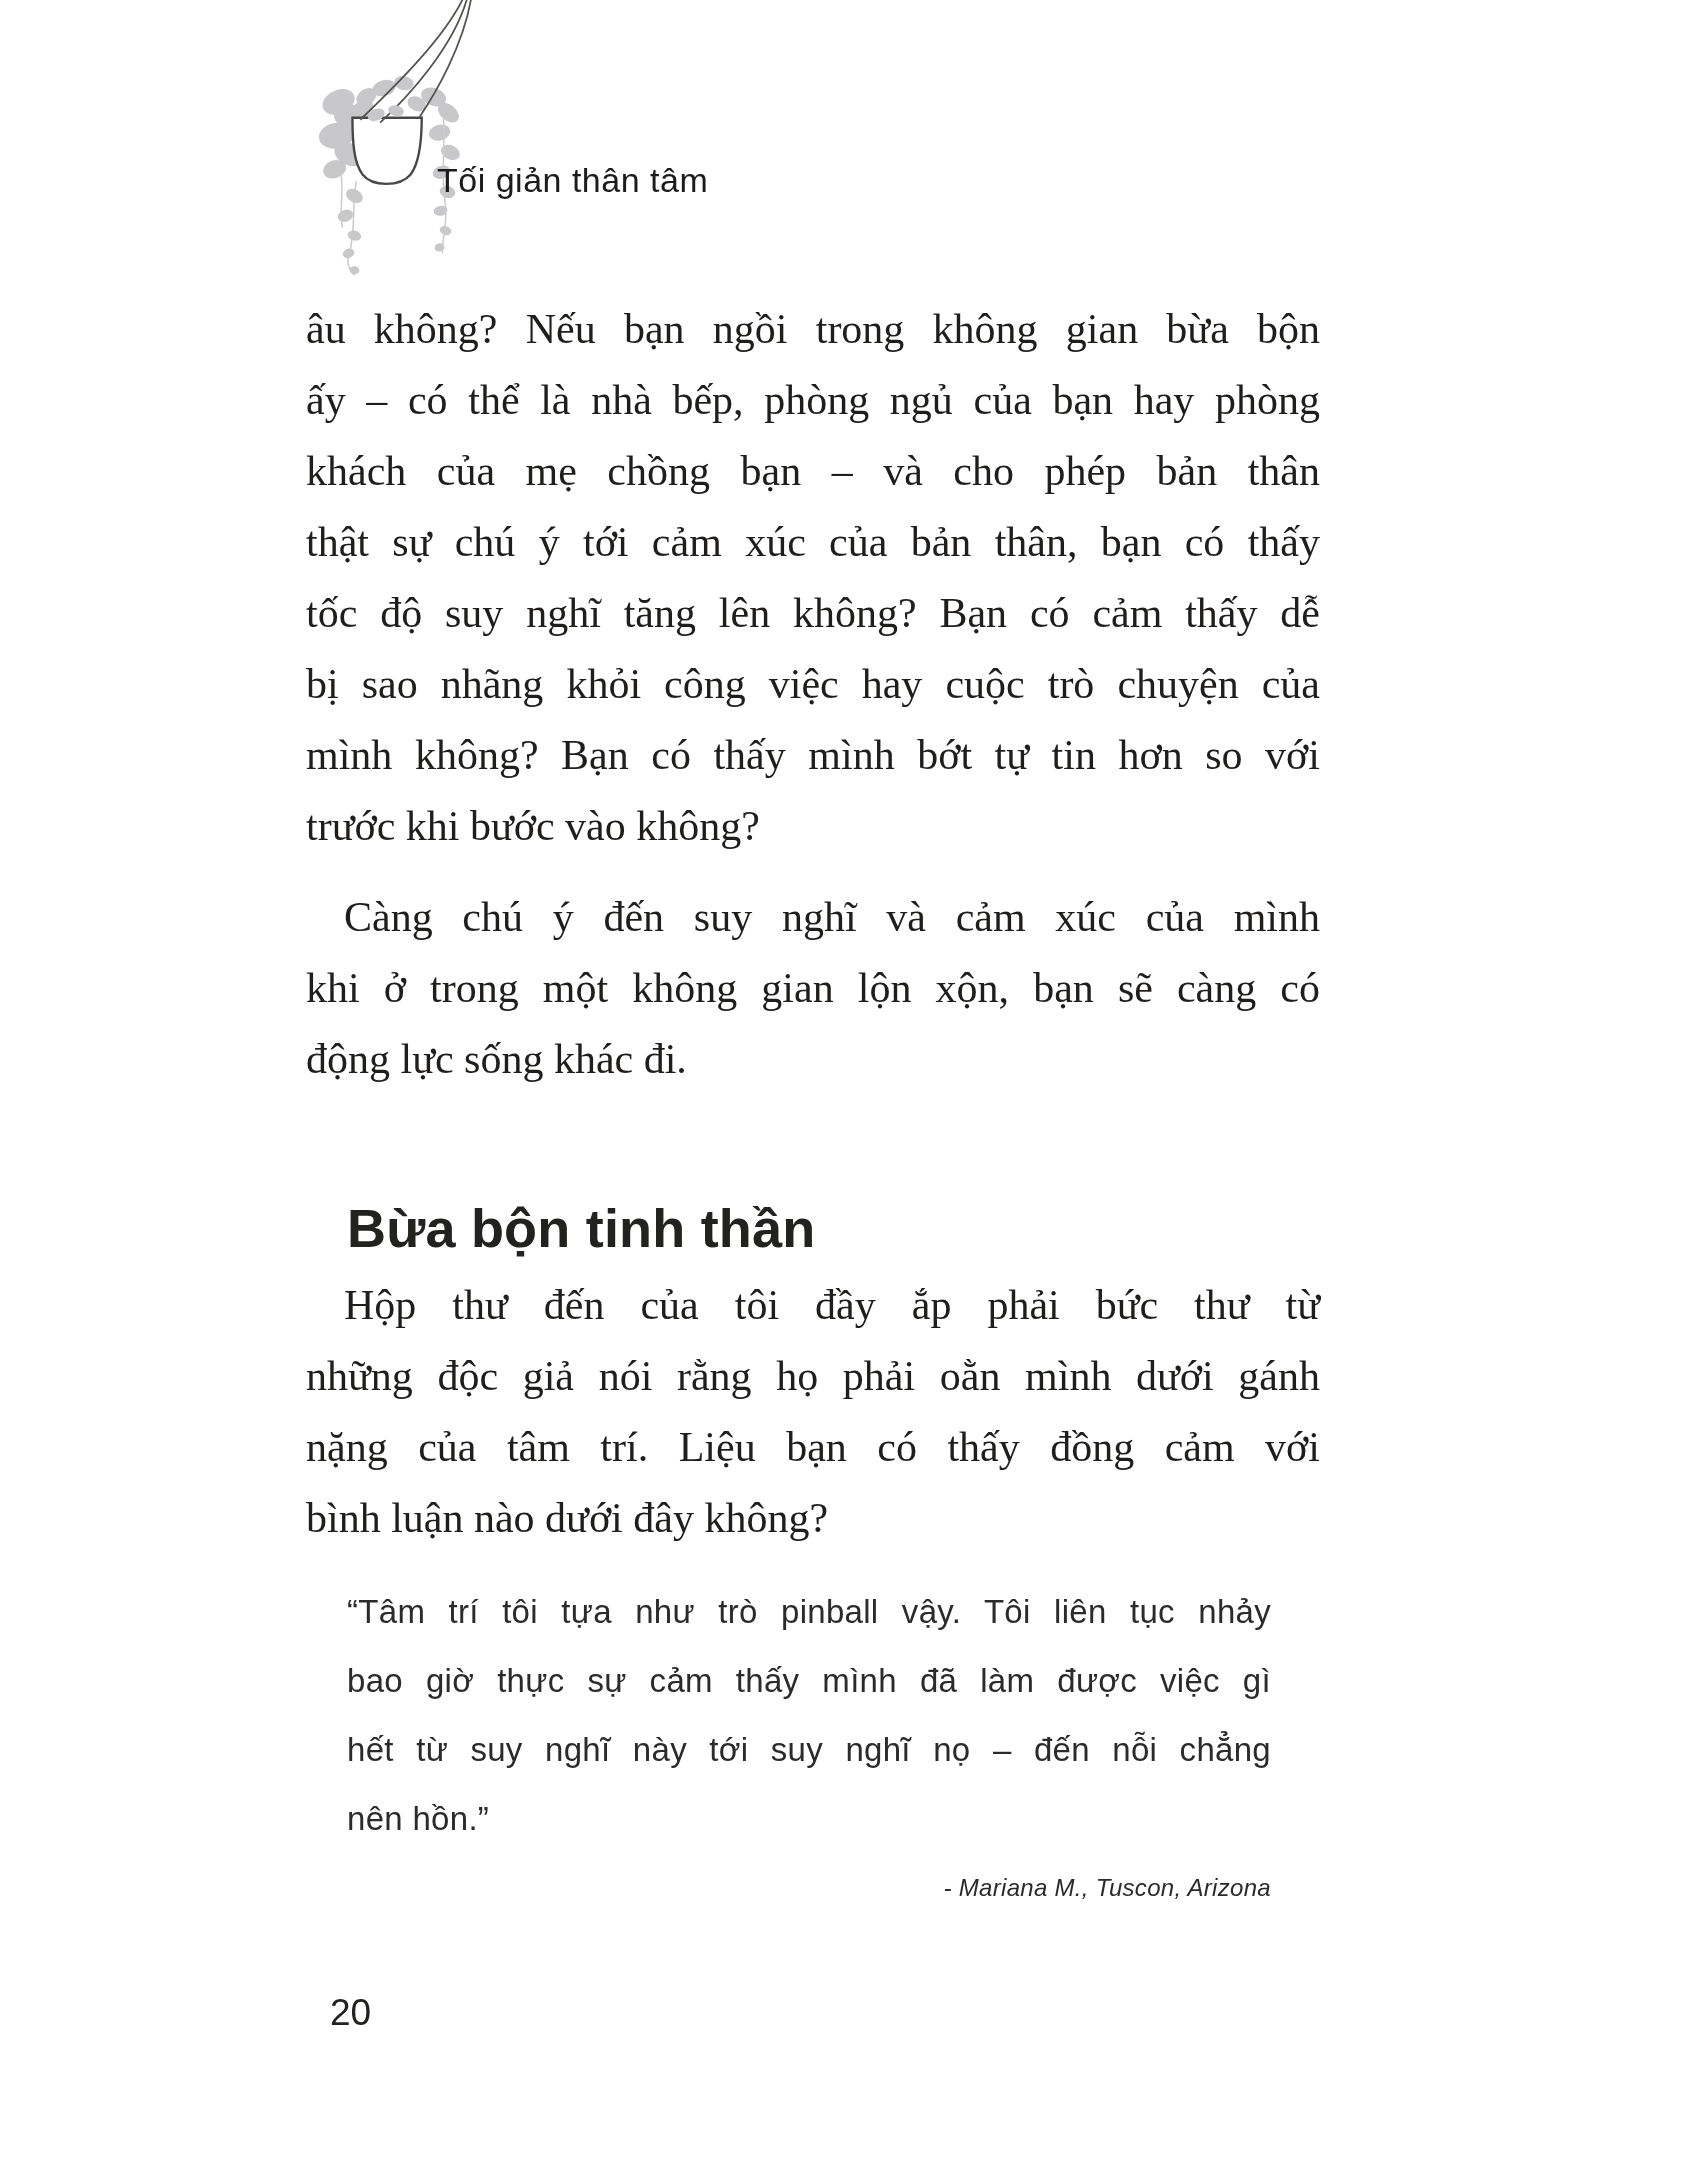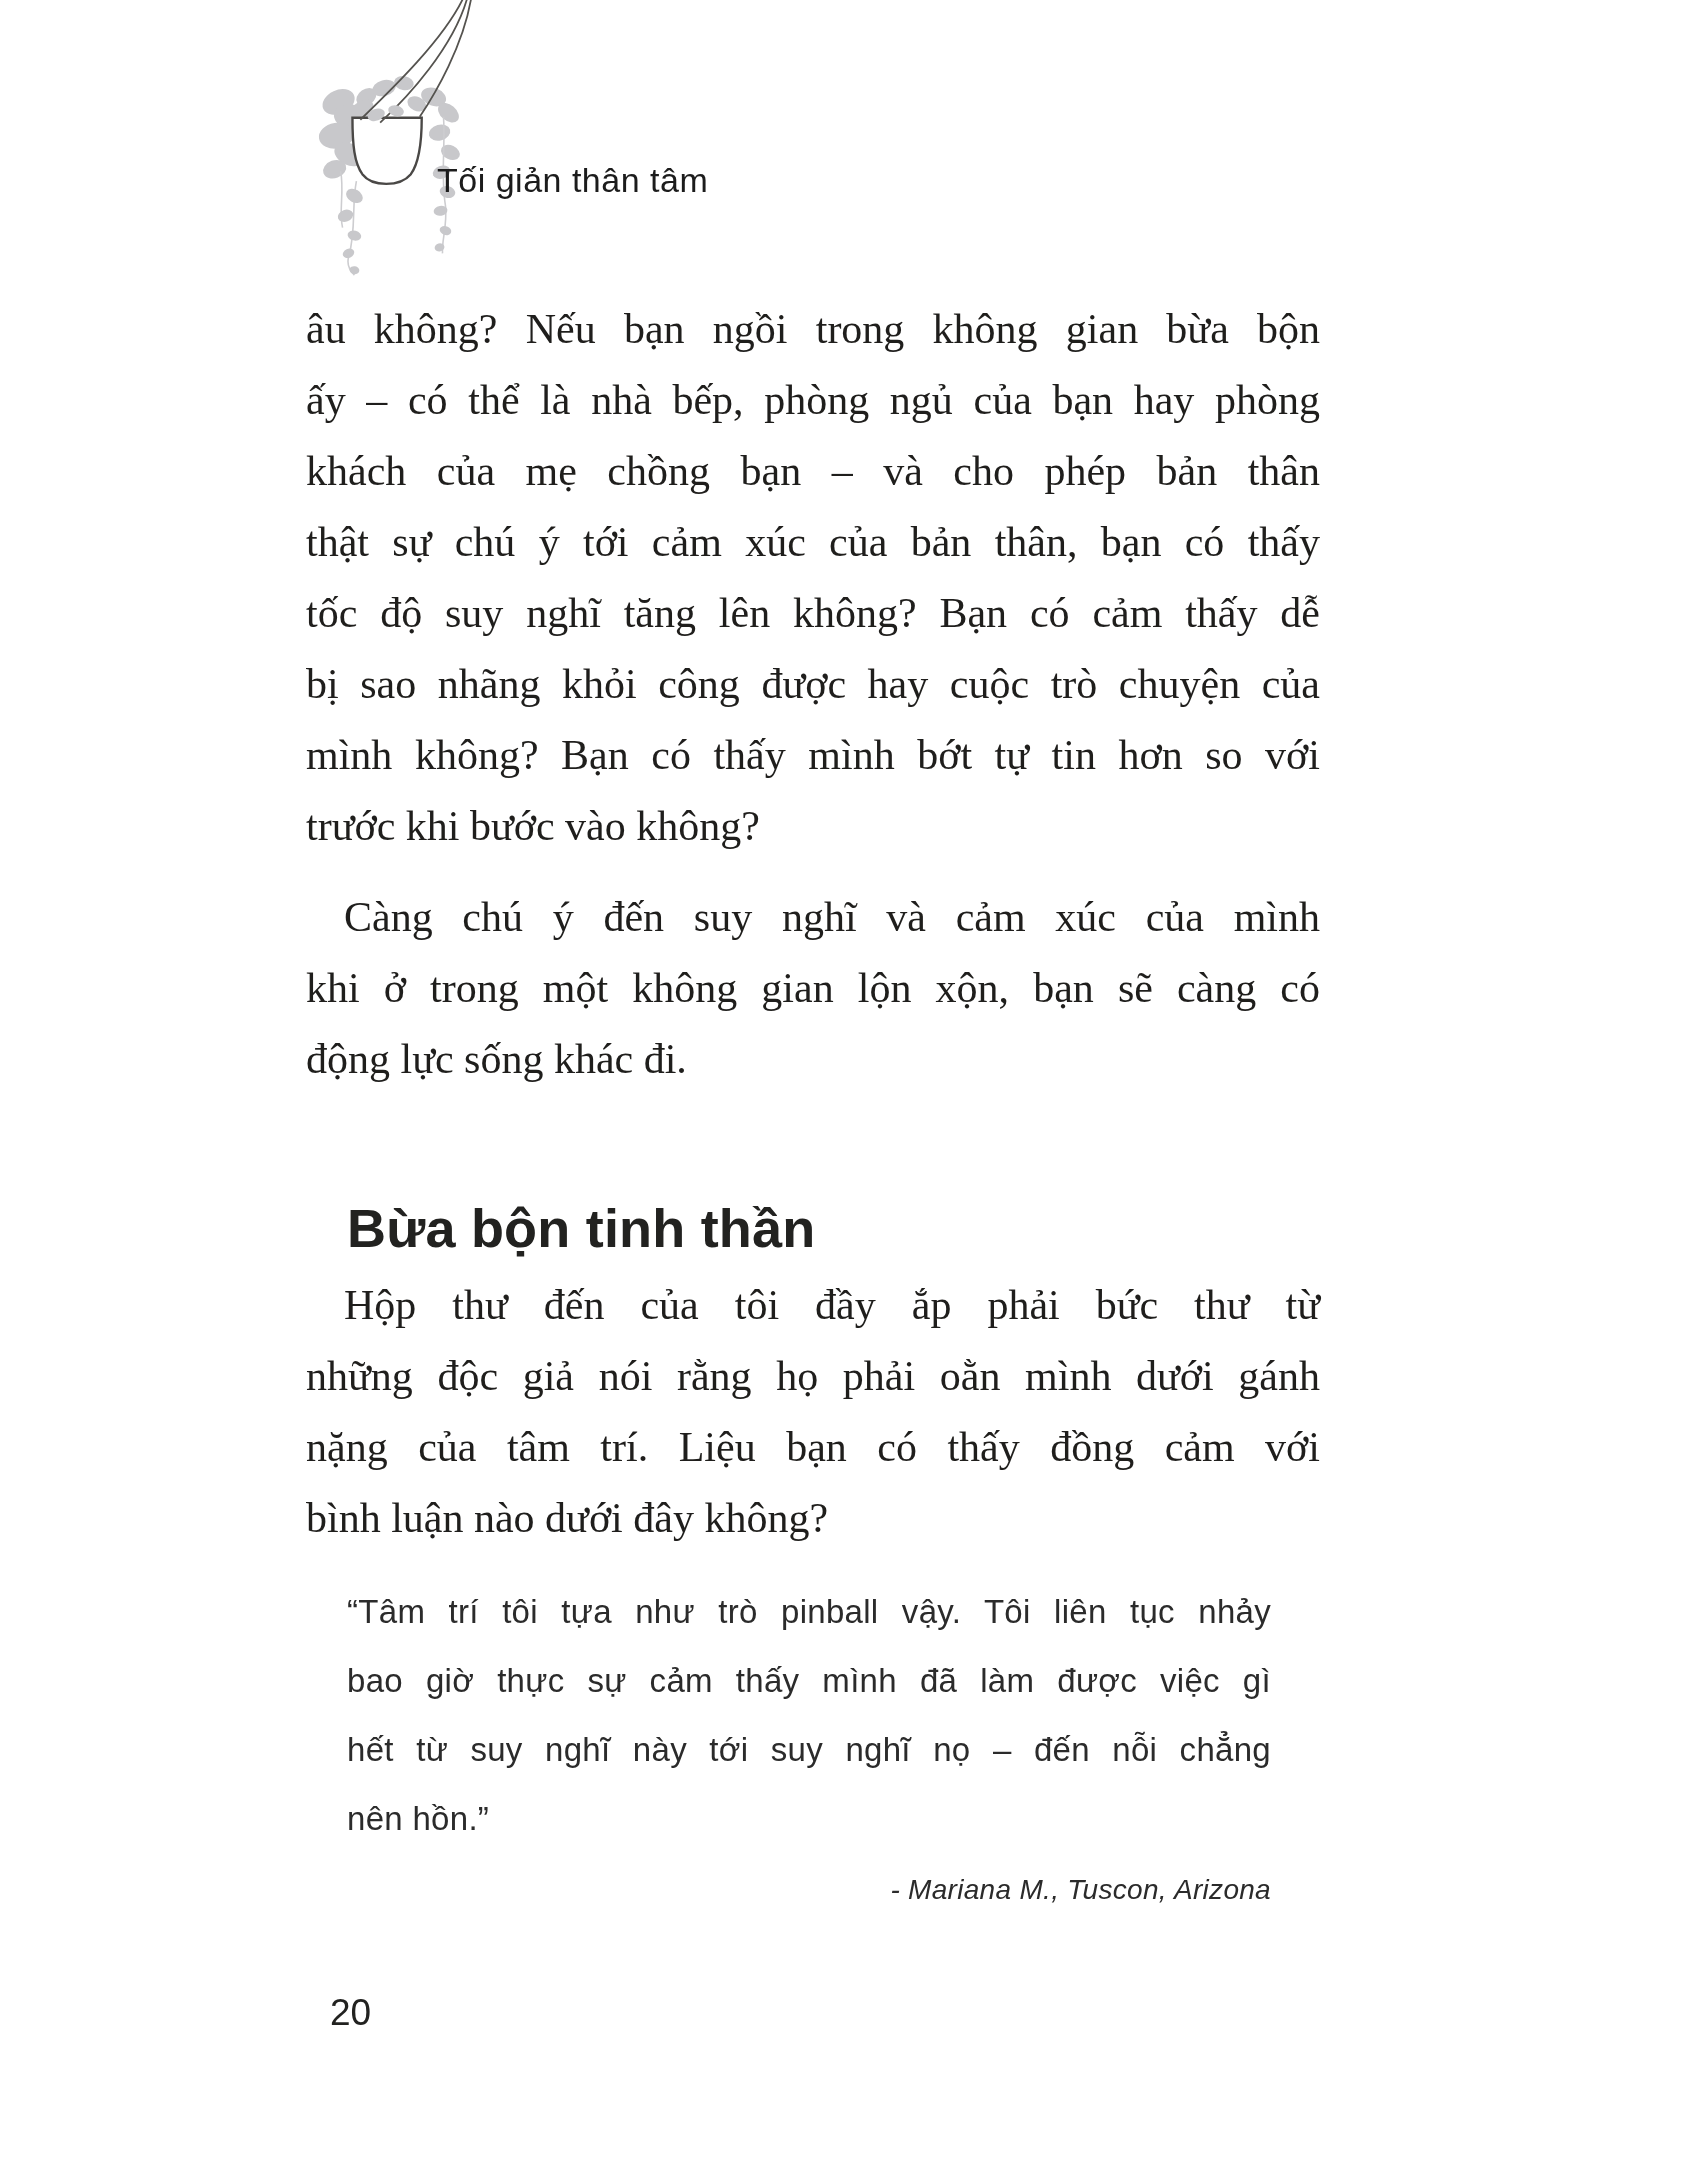--- a/index.html
+++ b/index.html
@@ -76,21 +76,21 @@
   }
   .qline.last { text-align: left; text-align-last: left; }
   .attribution {
     position: absolute;
     left: 347px;
     top: 1874px;
     width: 924px;
     text-align: right;
     font-family: "Liberation Sans", sans-serif;
     font-style: italic;
-    font-size: 28px;
+    font-size: 24px;
     color: #2b2b2b;
     letter-spacing: 0.3px;
   }
   .page-number {
     position: absolute;
     left: 330px;
     top: 1964px;
     font-family: "Liberation Sans", sans-serif;
     font-size: 37px;
     color: #222220;
@@ -149,21 +149,21 @@
   </svg>
 
   <div class="running-header">Tối giản thân tâm</div>
 
   <div class="para para1">
     <div class="line">âu không? Nếu bạn ngồi trong không gian bừa bộn</div>
     <div class="line">ấy – có thể là nhà bếp, phòng ngủ của bạn hay phòng</div>
     <div class="line">khách của mẹ chồng bạn – và cho phép bản thân</div>
     <div class="line">thật sự chú ý tới cảm xúc của bản thân, bạn có thấy</div>
     <div class="line">tốc độ suy nghĩ tăng lên không? Bạn có cảm thấy dễ</div>
-    <div class="line">bị sao nhãng khỏi công được hay cuộc trò chuyện của</div>
+    <div class="line">bị sao nhãng khỏi công việc hay cuộc trò chuyện của</div>
     <div class="line">mình không? Bạn có thấy mình bớt tự tin hơn so với</div>
     <div class="line last">trước khi bước vào không?</div>
   </div>
 
   <div class="para para2">
     <div class="line indent">Càng chú ý đến suy nghĩ và cảm xúc của mình</div>
     <div class="line">khi ở trong một không gian lộn xộn, bạn sẽ càng có</div>
     <div class="line last">động lực sống khác đi.</div>
   </div>
 

